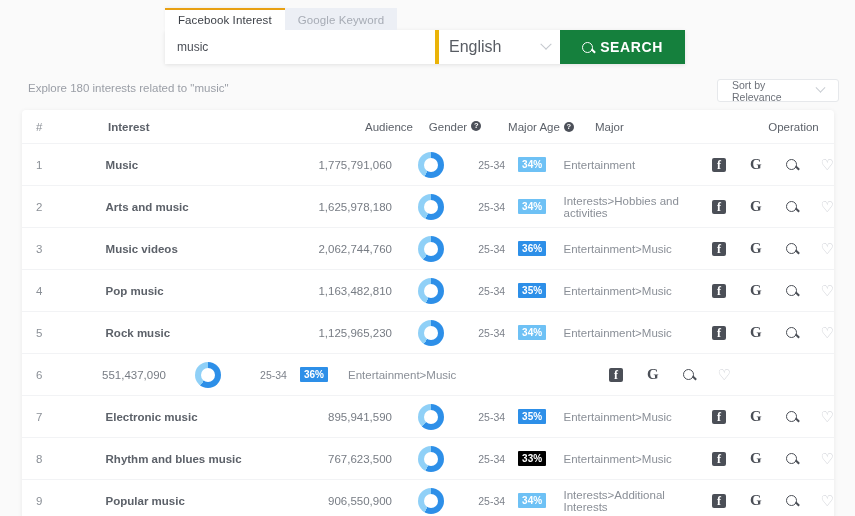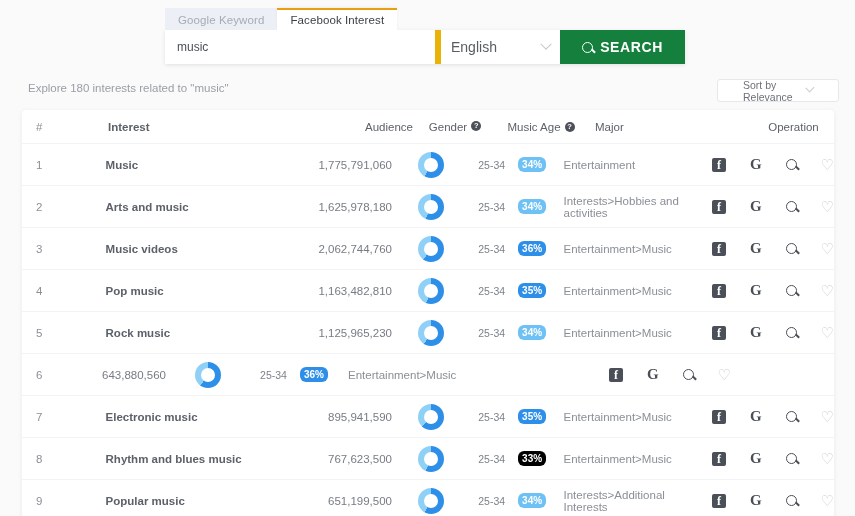--- a/index.html
+++ b/index.html
@@ -60,25 +60,25 @@
     padding: 0 12px;
     font-size: 12px;
     color: #4b4f57;
     font-family: "Liberation Sans", sans-serif;
     background: #fff;
   }
   .kw-input::placeholder { color: #b9bdc4; }
 
   .lang-select {
     flex: 0 0 125px;
-    border-left: 6px solid #eab308;
+    border-left: 4px solid #eab308;
     display: flex;
     align-items: center;
     padding: 0 10px;
-    font-size: 14px;
+    font-size: 16px;
     color: #585c63;
     cursor: pointer;
     position: relative;
     background: #fff;
   }
   .chev {
     margin-left: auto;
     width: 8px; height: 8px;
     border-right: 1.3px solid #c3c7cd;
     border-bottom: 1.3px solid #c3c7cd;
@@ -125,21 +125,21 @@
   }
   .sort-box {
     position: absolute;
     right: 16px; top: 79px;
     width: 122px; height: 23px;
     background: #fff;
     border: 1px solid #e6e8eb;
     border-radius: 3px;
     display: flex;
     align-items: center;
-    padding: 0 25px;
+    padding: 0 14px;
     font-size: 10.5px;
     color: #6d7179;
     cursor: pointer;
   }
   .sort-box .chev {
     width: 7px; height: 7px;
     border-right: 1.2px solid #c9cdd3;
     border-bottom: 1.2px solid #c9cdd3;
   }
 
@@ -197,21 +197,21 @@
     content:""; position:absolute; inset:6px;
     background:#fff; border-radius:50%;
   }
 
   .age-label { color:#7c818a; font-size:10.5px; }
   .pct {
     display:inline-block;
     min-width: 27px;
     text-align:center;
     padding: 2px 4px;
-    border-radius: 6px;
+    border-radius: 1px;
     color:#fff;
     font-size:10px;
     font-weight:bold;
   }
 
   
   .icon-btn { cursor:pointer; display:flex; align-items:center; justify-content:center; }
   .fb {
     width:14px; height:14px; border-radius:2px;
     background:#4b4f57; position:relative;
@@ -228,22 +228,22 @@
   }
   .mag-dark { width:11px; height:11px; border:1.7px solid #4b4f57; border-radius:50%; position:relative;}
   .mag-dark::after{ content:""; position:absolute; width:5px; height:1.7px; background:#4b4f57; right:-4px; bottom:0; transform:rotate(45deg);}
   .heart { color:#c9ccd2; font-size:15px; line-height:1; }
 </style>
 </head>
 <body>
 
 <div class="search-panel">
   <div class="tabs">
+    <div class="tab active">Facebook Interest</div>
     <div class="tab inactive">Google Keyword</div>
-    <div class="tab active">Facebook Interest</div>
   </div>
 
   <div class="search-row">
     <input class="kw-input" value="music" style="">
     <div class="lang-select">
       <span>English</span>
       <span class="chev"></span>
     </div>
     <button class="search-btn">
       <span class="mag"></span>
@@ -263,21 +263,21 @@
 
   <div class="row thead">
     <div class="c-num">#</div>
     <div class="c-name">Interest</div>
     <div class="c-aud">Audience</div>
     <div class="c-gen">
       <span>Gender</span>
       <span class="qmark">?</span>
     </div>
     <div class="c-age">
-      <span>Music Age</span>
+      <span>Major Age</span>
       <span class="qmark">?</span>
     </div>
     <div class="c-path">Major</div>
     <div class="c-ops">Operation</div>
   </div>
 
   <div id="rows-container">
       <div class="row tbody-row">
         <div class="c-num">1</div>
         <div class="c-name">Music</div>
@@ -388,21 +388,21 @@
           </span>
           <span class="icon-btn gicon">G</span>
           <span class="icon-btn">
             <span class="mag-dark"></span>
           </span>
           <span class="icon-btn heart">♡</span>
         </div>
       </div>
       <div class="row tbody-row">
         <div class="c-num">6</div>
-        <div class="c-aud">643,880,560</div>
+        <div class="c-aud">551,437,090</div>
         <div class="c-gen">
           <div class="donut" style="background:conic-gradient(#2d8fe8 0deg 216deg,#8fd0f7 216deg 360deg)"></div>
         </div>
         <div class="c-age">
           <span class="age-label">25-34</span>
           <span class="pct" style="background:#2d8fe8">36%</span>
         </div>
         <div class="c-path">Entertainment&gt;Music</div>
         <div class="c-ops">
           <span class="icon-btn">
@@ -457,21 +457,21 @@
           <span class="icon-btn gicon">G</span>
           <span class="icon-btn">
             <span class="mag-dark"></span>
           </span>
           <span class="icon-btn heart">♡</span>
         </div>
       </div>
       <div class="row tbody-row">
         <div class="c-num">9</div>
         <div class="c-name">Popular music</div>
-        <div class="c-aud">651,199,500</div>
+        <div class="c-aud">906,550,900</div>
         <div class="c-gen">
           <div class="donut" style="background:conic-gradient(#2d8fe8 0deg 209deg,#8fd0f7 209deg 360deg)"></div>
         </div>
         <div class="c-age">
           <span class="age-label">25-34</span>
           <span class="pct" style="background:#6ec1f5">34%</span>
         </div>
         <div class="c-path">Interests&gt;Additional Interests</div>
         <div class="c-ops">
           <span class="icon-btn">

